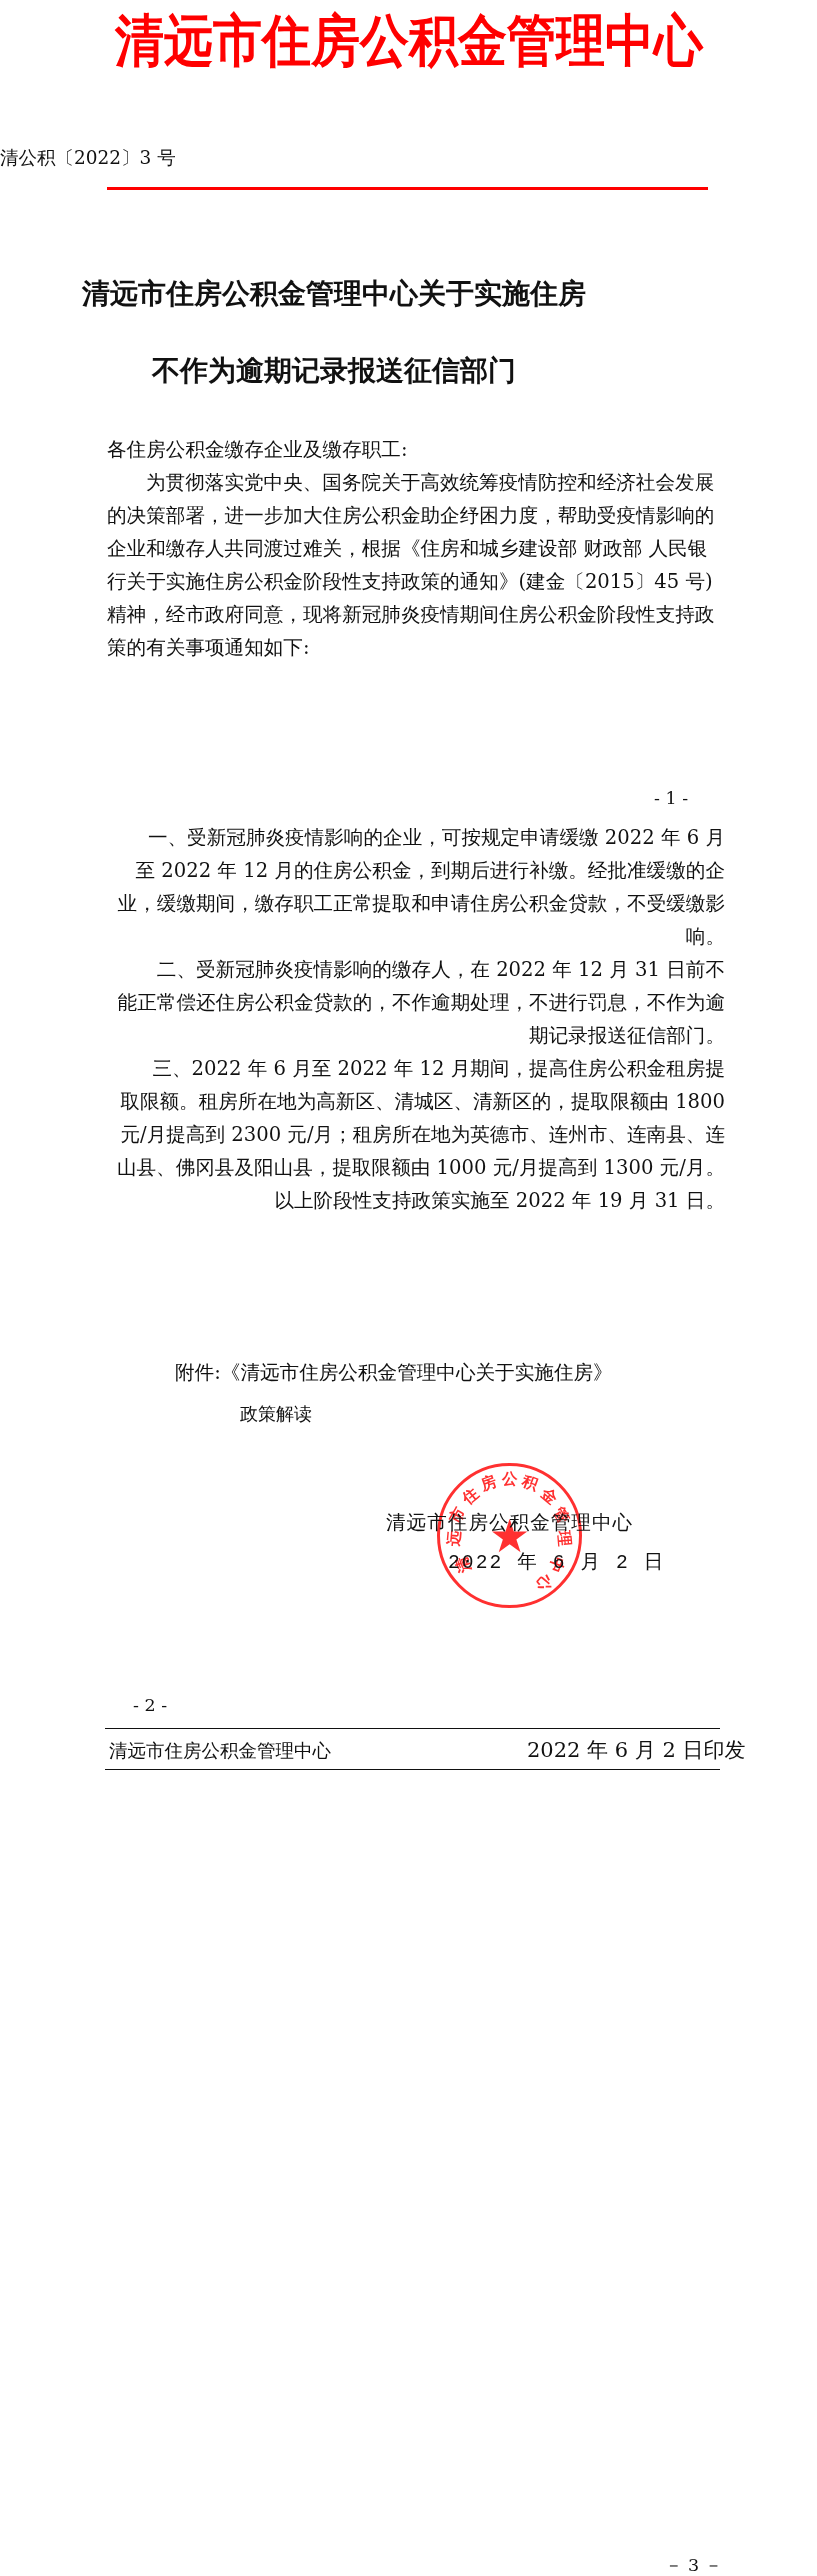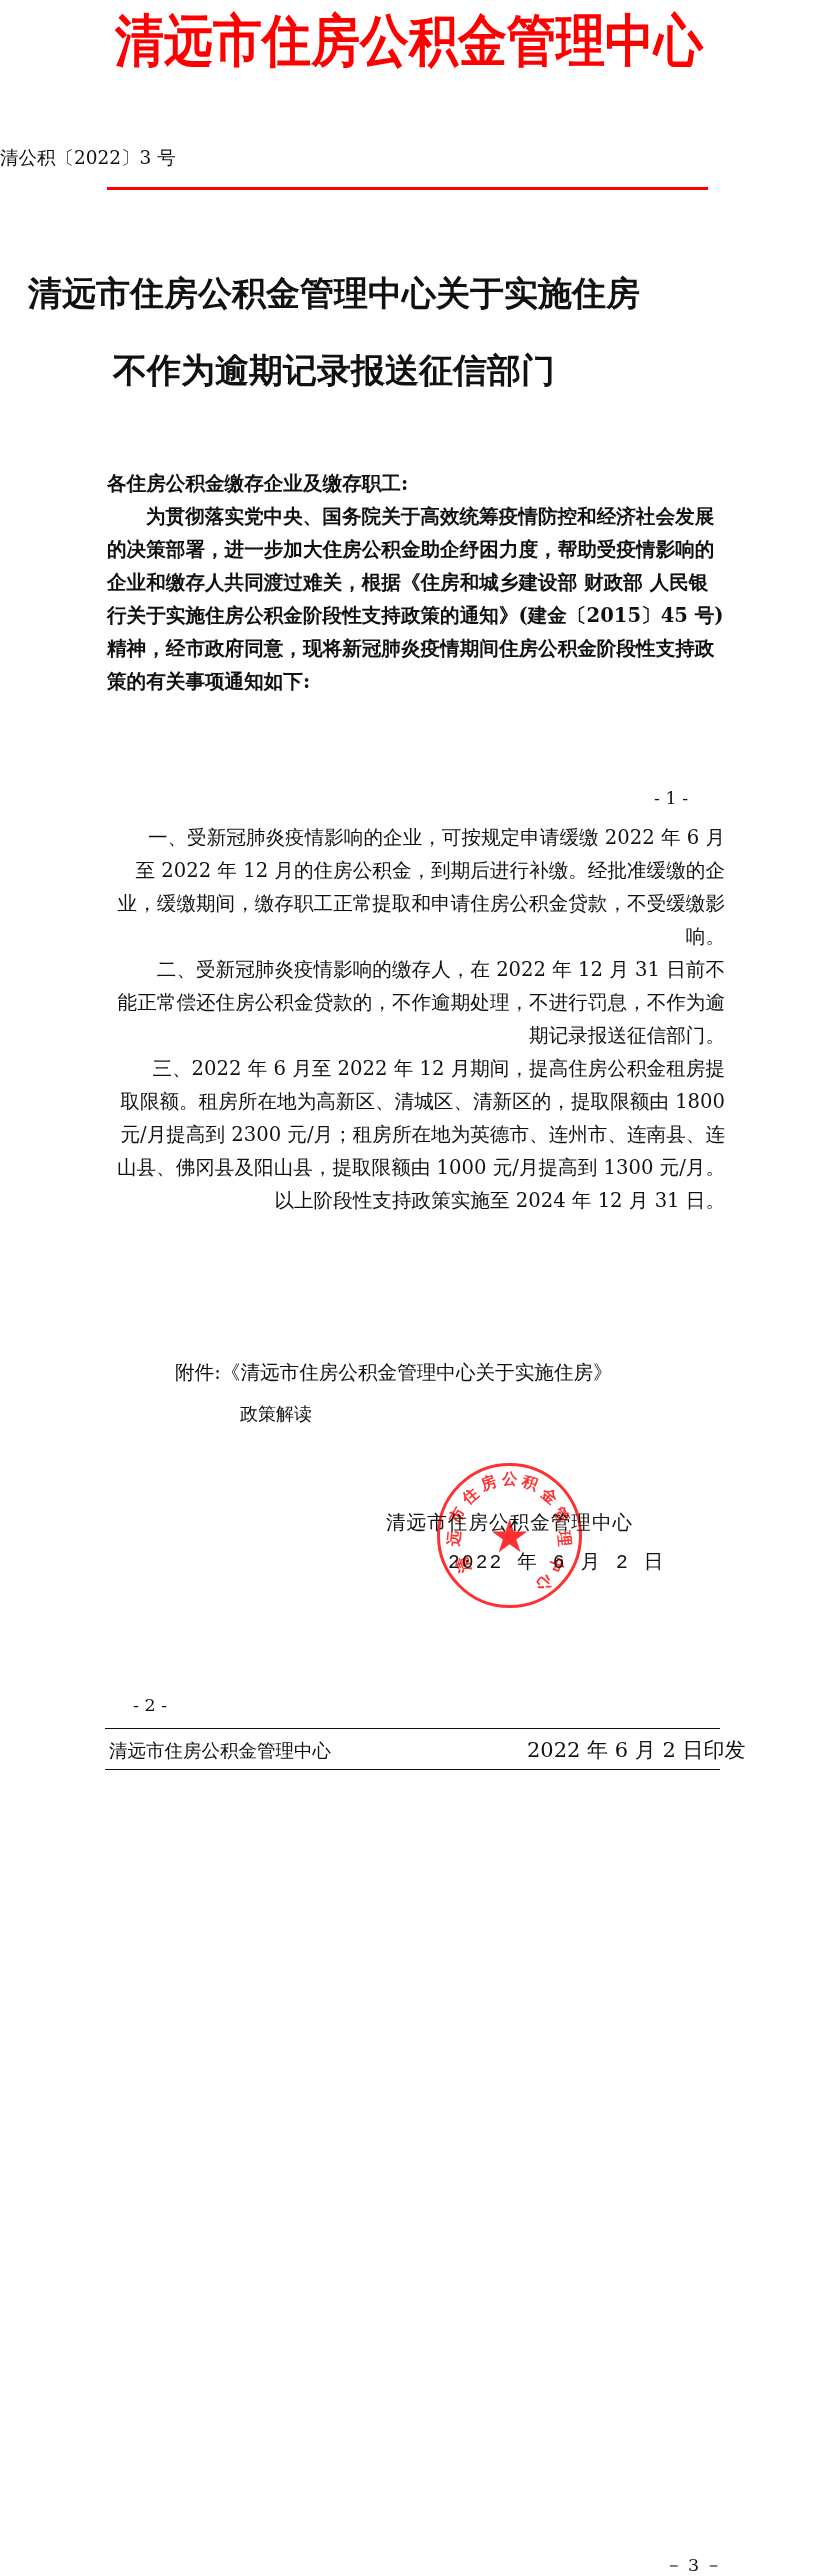--- a/index.html
+++ b/index.html
@@ -4,21 +4,21 @@
 <style>
   html, body { margin:0; padding:0; background:#ffffff; }
   body { width:818px; height:2583px; position:relative; overflow:hidden;
          font-family:"DejaVu Serif","Liberation Serif",serif; color:#111; }
   .abs { position:absolute; }
   .masthead { left:0; width:818px; top:5.2px; text-align:center; color:#ff0000;
               font-size:49px; font-weight:bold; letter-spacing:0px; line-height:62px;
               transform:scaleY(1.15); transform-origin:top center; }
   .docno { left:0; width:818px; top:146px; text-align:left; font-size:18.5px; line-height:23px; }
   .redrule { left:107px; width:601px; top:187px; height:3.1px; background:#ff0000; }
-  .title { left:0; width:668px; text-align:center; font-size:34px; font-weight:bold; line-height:31px; }
+  .title { left:0; width:668px; text-align:center; font-size:28px; font-weight:bold; line-height:31px; }
   .t1 { top:278px; }
   .t2 { top:355px; }
   .body-text { left:107px; width:618px; font-size:19.6px; line-height:33px; }
   .para { margin:0; text-indent:39px; }
   .noind { text-indent:0; }
   .pageno { font-size:17.5px; line-height:20.6px; }
   .attach { left:175px; top:1360px; font-size:19.6px; line-height:26px; }
   .attach2 { left:240px; top:1401px; font-size:18px; line-height:26px; }
   .seal { left:437px; top:1463px; width:139px; height:139px; border:3.6px solid #ff1a1a;
           border-radius:50%; opacity:0.9; }
@@ -35,32 +35,32 @@
 </head>
 <body>
 
 <div class="abs masthead">清远市住房公积金管理中心</div>
 <div class="abs docno">清公积〔2022〕3 号</div>
 <div class="abs redrule"></div>
 
 <div class="abs title t1">清远市住房公积金管理中心关于实施住房</div>
 <div class="abs title t2">不作为逾期记录报送征信部门</div>
 
-<div class="abs body-text" style="top:467px;font-weight:bold;">
+<div class="abs body-text" style="top:433px;">
   <p class="para noind">各住房公积金缴存企业及缴存职工:</p>
   <p class="para">为贯彻落实党中央、国务院关于高效统筹疫情防控和经济社会发展的决策部署，进一步加大住房公积金助企纾困力度，帮助受疫情影响的企业和缴存人共同渡过难关，根据《住房和城乡建设部 财政部 人民银行关于实施住房公积金阶段性支持政策的通知》(建金〔2015〕45 号)精神，经市政府同意，现将新冠肺炎疫情期间住房公积金阶段性支持政策的有关事项通知如下:</p>
 </div>
 
 <div class="abs pageno" style="left:654px; top:788px;">- 1 -</div>
 
 <div class="abs body-text" style="top:821px;text-align:right;">
   <p class="para">一、受新冠肺炎疫情影响的企业，可按规定申请缓缴 2022 年 6 月至 2022 年 12 月的住房公积金，到期后进行补缴。经批准缓缴的企业，缓缴期间，缴存职工正常提取和申请住房公积金贷款，不受缓缴影响。</p>
   <p class="para">二、受新冠肺炎疫情影响的缴存人，在 2022 年 12 月 31 日前不能正常偿还住房公积金贷款的，不作逾期处理，不进行罚息，不作为逾期记录报送征信部门。</p>
   <p class="para">三、2022 年 6 月至 2022 年 12 月期间，提高住房公积金租房提取限额。租房所在地为高新区、清城区、清新区的，提取限额由 1800 元/月提高到 2300 元/月；租房所在地为英德市、连州市、连南县、连山县、佛冈县及阳山县，提取限额由 1000 元/月提高到 1300 元/月。</p>
-  <p class="para">以上阶段性支持政策实施至 2024 年 12 月 31 日。</p>
+  <p class="para">以上阶段性支持政策实施至 2022 年 19 月 31 日。</p>
 </div>
 
 <div class="abs attach">附件:《清远市住房公积金管理中心关于实施住房》</div>
 <div class="abs attach2">政策解读</div>
 
 <div class="abs seal">
   <div class="seal-star">★</div>
   <div class="seal-text">
     <span class="seal-char" style="left:15.5px;top:88px;transform:rotate(-110deg)">清</span>
     <span class="seal-char" style="left:7.2px;top:62px;transform:rotate(-85deg)">远</span>

